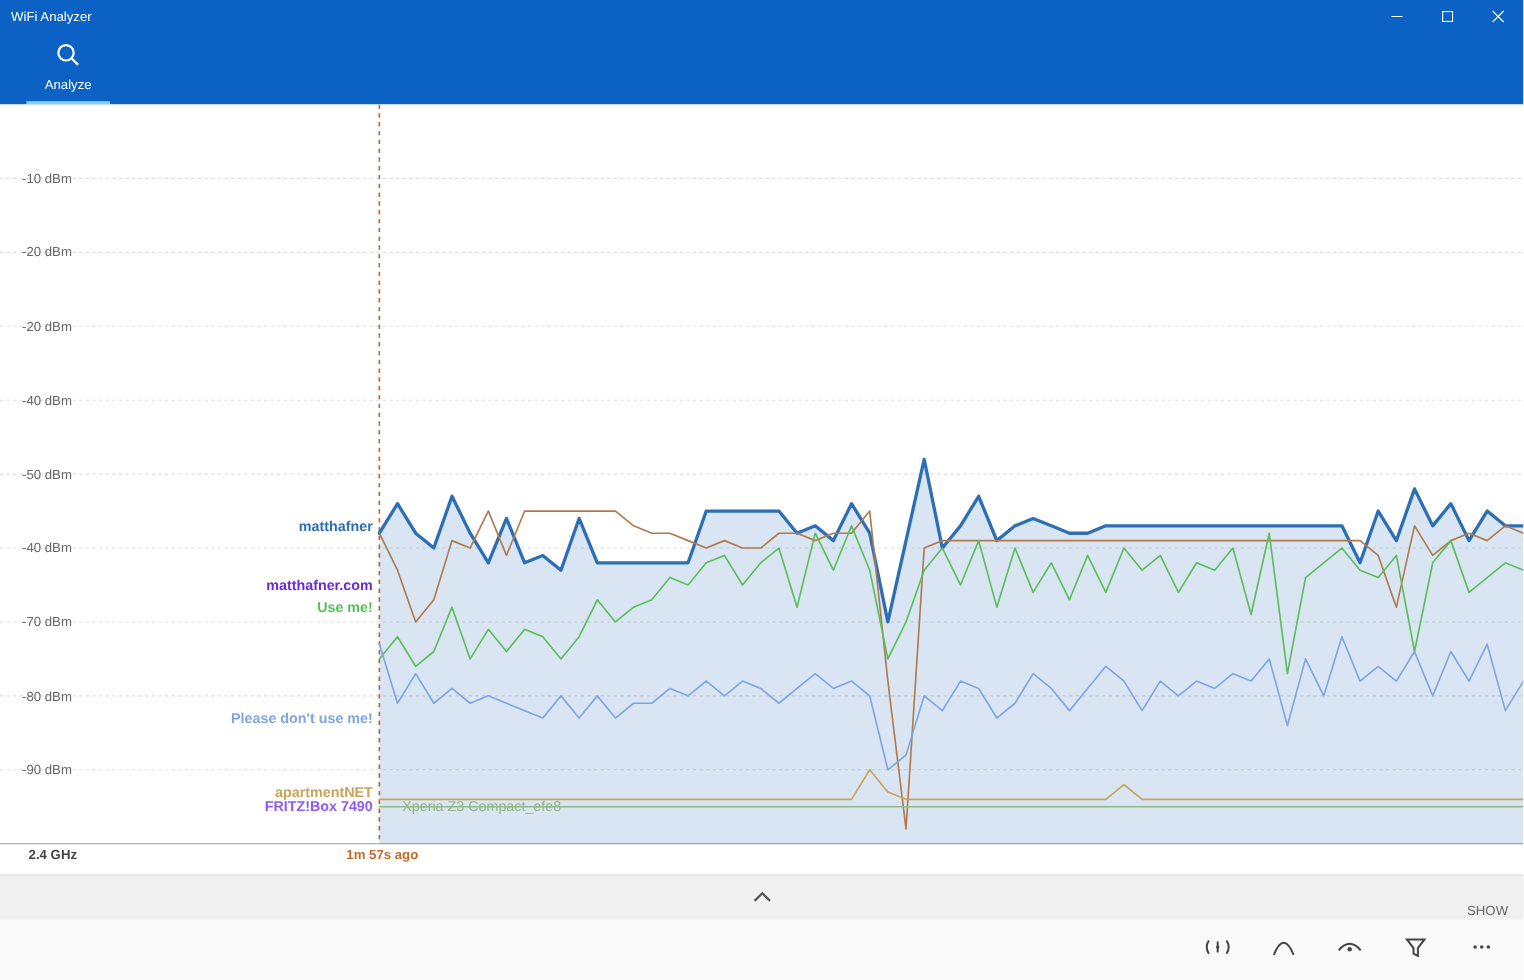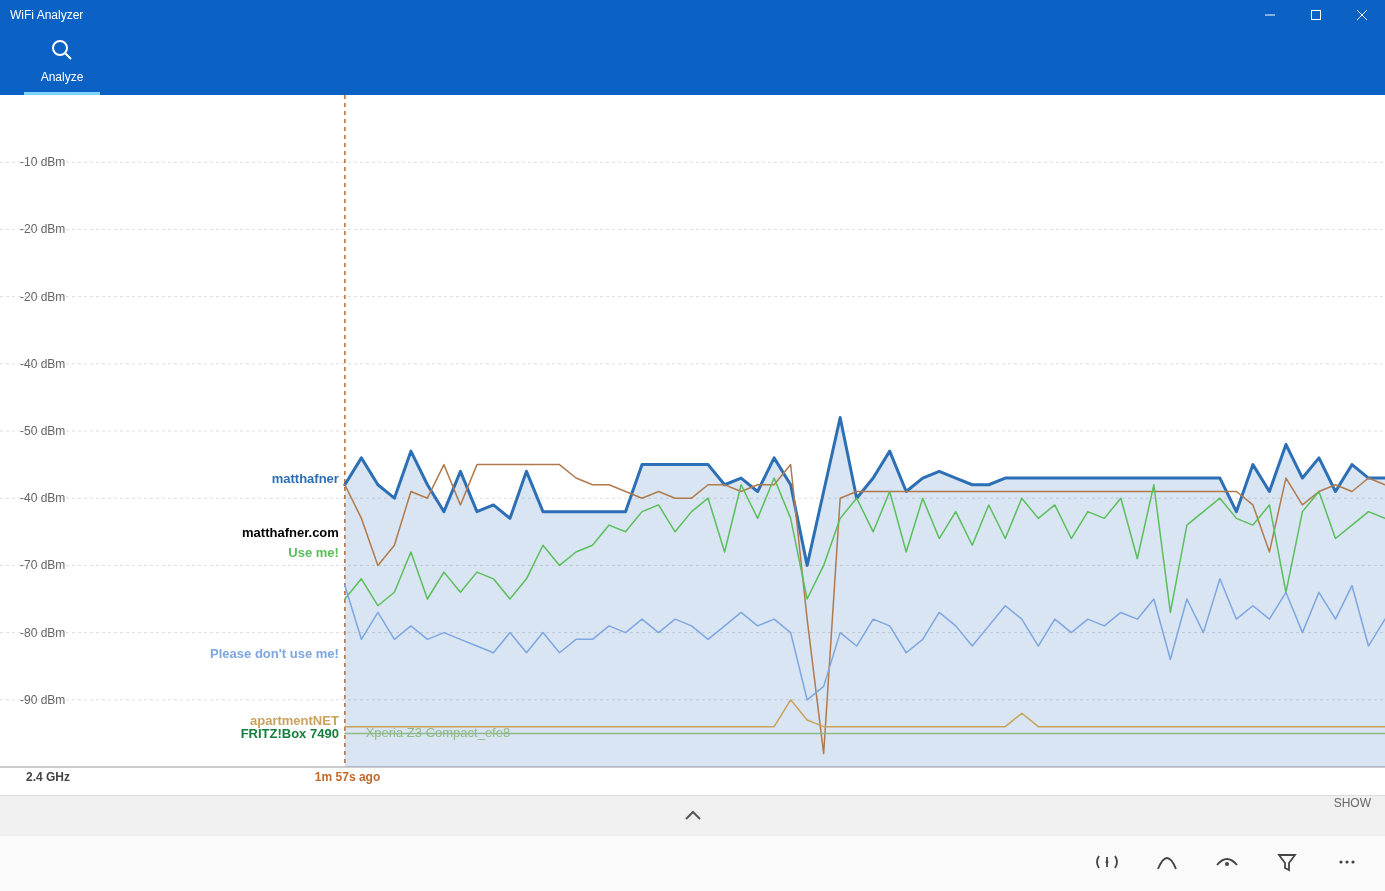--- a/index.html
+++ b/index.html
@@ -24,21 +24,21 @@
   .chart svg.plot { position:absolute; top:0; left:0; }
 
   
   .ytick { position:absolute; left: 20px; font-size: 12px; color: #666; transform: translateY(-50%); }
   .xband { position:absolute; bottom: -20px; left: 26px; font-size: 12px; font-weight:700; color:#444; }
   .marker-label { position:absolute; font-size: 12px; font-weight:700; color:#c06a2d; }
   .series-label { position:absolute; font-size: 13px; font-weight:700; text-align:right; transform: translateY(-50%); white-space:nowrap; }
   .series-sublabel { position:absolute; font-size: 13px; color:#8fb986; white-space:nowrap; }
 
   
-  .footer-a { position:absolute; bottom: 56px; left:0; right:0; height: 40px; background:#f0f0f0; border-top:1px solid #ddd; display:flex; align-items:flex-start; justify-content:center; }
+  .footer-a { position:absolute; bottom: 56px; left:0; right:0; height: 40px; background:#f0f0f0; border-top:1px solid #ddd; display:flex; align-items:flex-end; justify-content:center; }
   .footer-a .chev { flex:1; display:flex; justify-content:center; align-items:center; height:100%; cursor:pointer; }
   .footer-a .show { position:absolute; right:14px; font-size:12px; color:#666; cursor:pointer; }
 
   .footer-b { position:absolute; bottom:0; left:0; right:0; height:56px; background:#fafafa; border-top:1px solid #eee; display:flex; align-items:center; justify-content:flex-end; padding-right:8px; }
   .footer-b .tool { width:60px; height:56px; display:flex; align-items:center; justify-content:center; cursor:pointer; }
 </style>
 </head>
 <body>
 
 <div class="titlebar">
@@ -97,25 +97,25 @@
     <div class="ytick" style="top: 67.2px;">-10 dBm</div>
     <div class="ytick" style="top: 134.4px;">-20 dBm</div>
     <div class="ytick" style="top: 201.6px;">-20 dBm</div>
     <div class="ytick" style="top: 268.8px;">-40 dBm</div>
     <div class="ytick" style="top: 336px;">-50 dBm</div>
     <div class="ytick" style="top: 403.2px;">-40 dBm</div>
     <div class="ytick" style="top: 470.4px;">-70 dBm</div>
     <div class="ytick" style="top: 537.6px;">-80 dBm</div>
     <div class="ytick" style="top: 604.8px;">-90 dBm</div>
     <div class="series-label" style="color: rgb(45, 111, 181); top: 383.04px; right: 1046.13px;">matthafner</div>
-    <div class="series-label" style="color: #000000; top: 436.8px; right: 1046.13px;">matthafner.com</div>
+    <div class="series-label" style="color: #6d28d9; top: 436.8px; right: 1046.13px;">matthafner.com</div>
     <div class="series-label" style="color: rgb(90, 191, 90); top: 456.96px; right: 1046.13px;">Use me!</div>
     <div class="series-label" style="color: rgb(126, 166, 224); top: 557.76px; right: 1046.13px;">Please don't use me!</div>
     <div class="series-label" style="color: rgb(201, 162, 92); top: 624.96px; right: 1046.13px;">apartmentNET</div>
-    <div class="series-label" style="color: #15803d; top: 638.4px; right: 1046.13px;">FRITZ!Box 7490</div>
+    <div class="series-label" style="color: #8b5cf6; top: 638.4px; right: 1046.13px;">FRITZ!Box 7490</div>
     <div class="series-sublabel" style="color: rgb(143, 185, 134); top: 630.4px; left: 365.668px;">Xperia Z3 Compact_efe8</div>
     <div class="xband" style="top: 675px;">2.4 GHz</div>
     <div class="marker-label" style="left: 314.865px; top: 675px;">1m 57s ago</div>
   </div>
 
 <div class="footer-a">
   <div class="chev">
     <svg width="20" height="20">
         <polyline points="3,13 10,6 17,13" fill="none" stroke="#555" stroke-width="2"></polyline>
       </svg>

